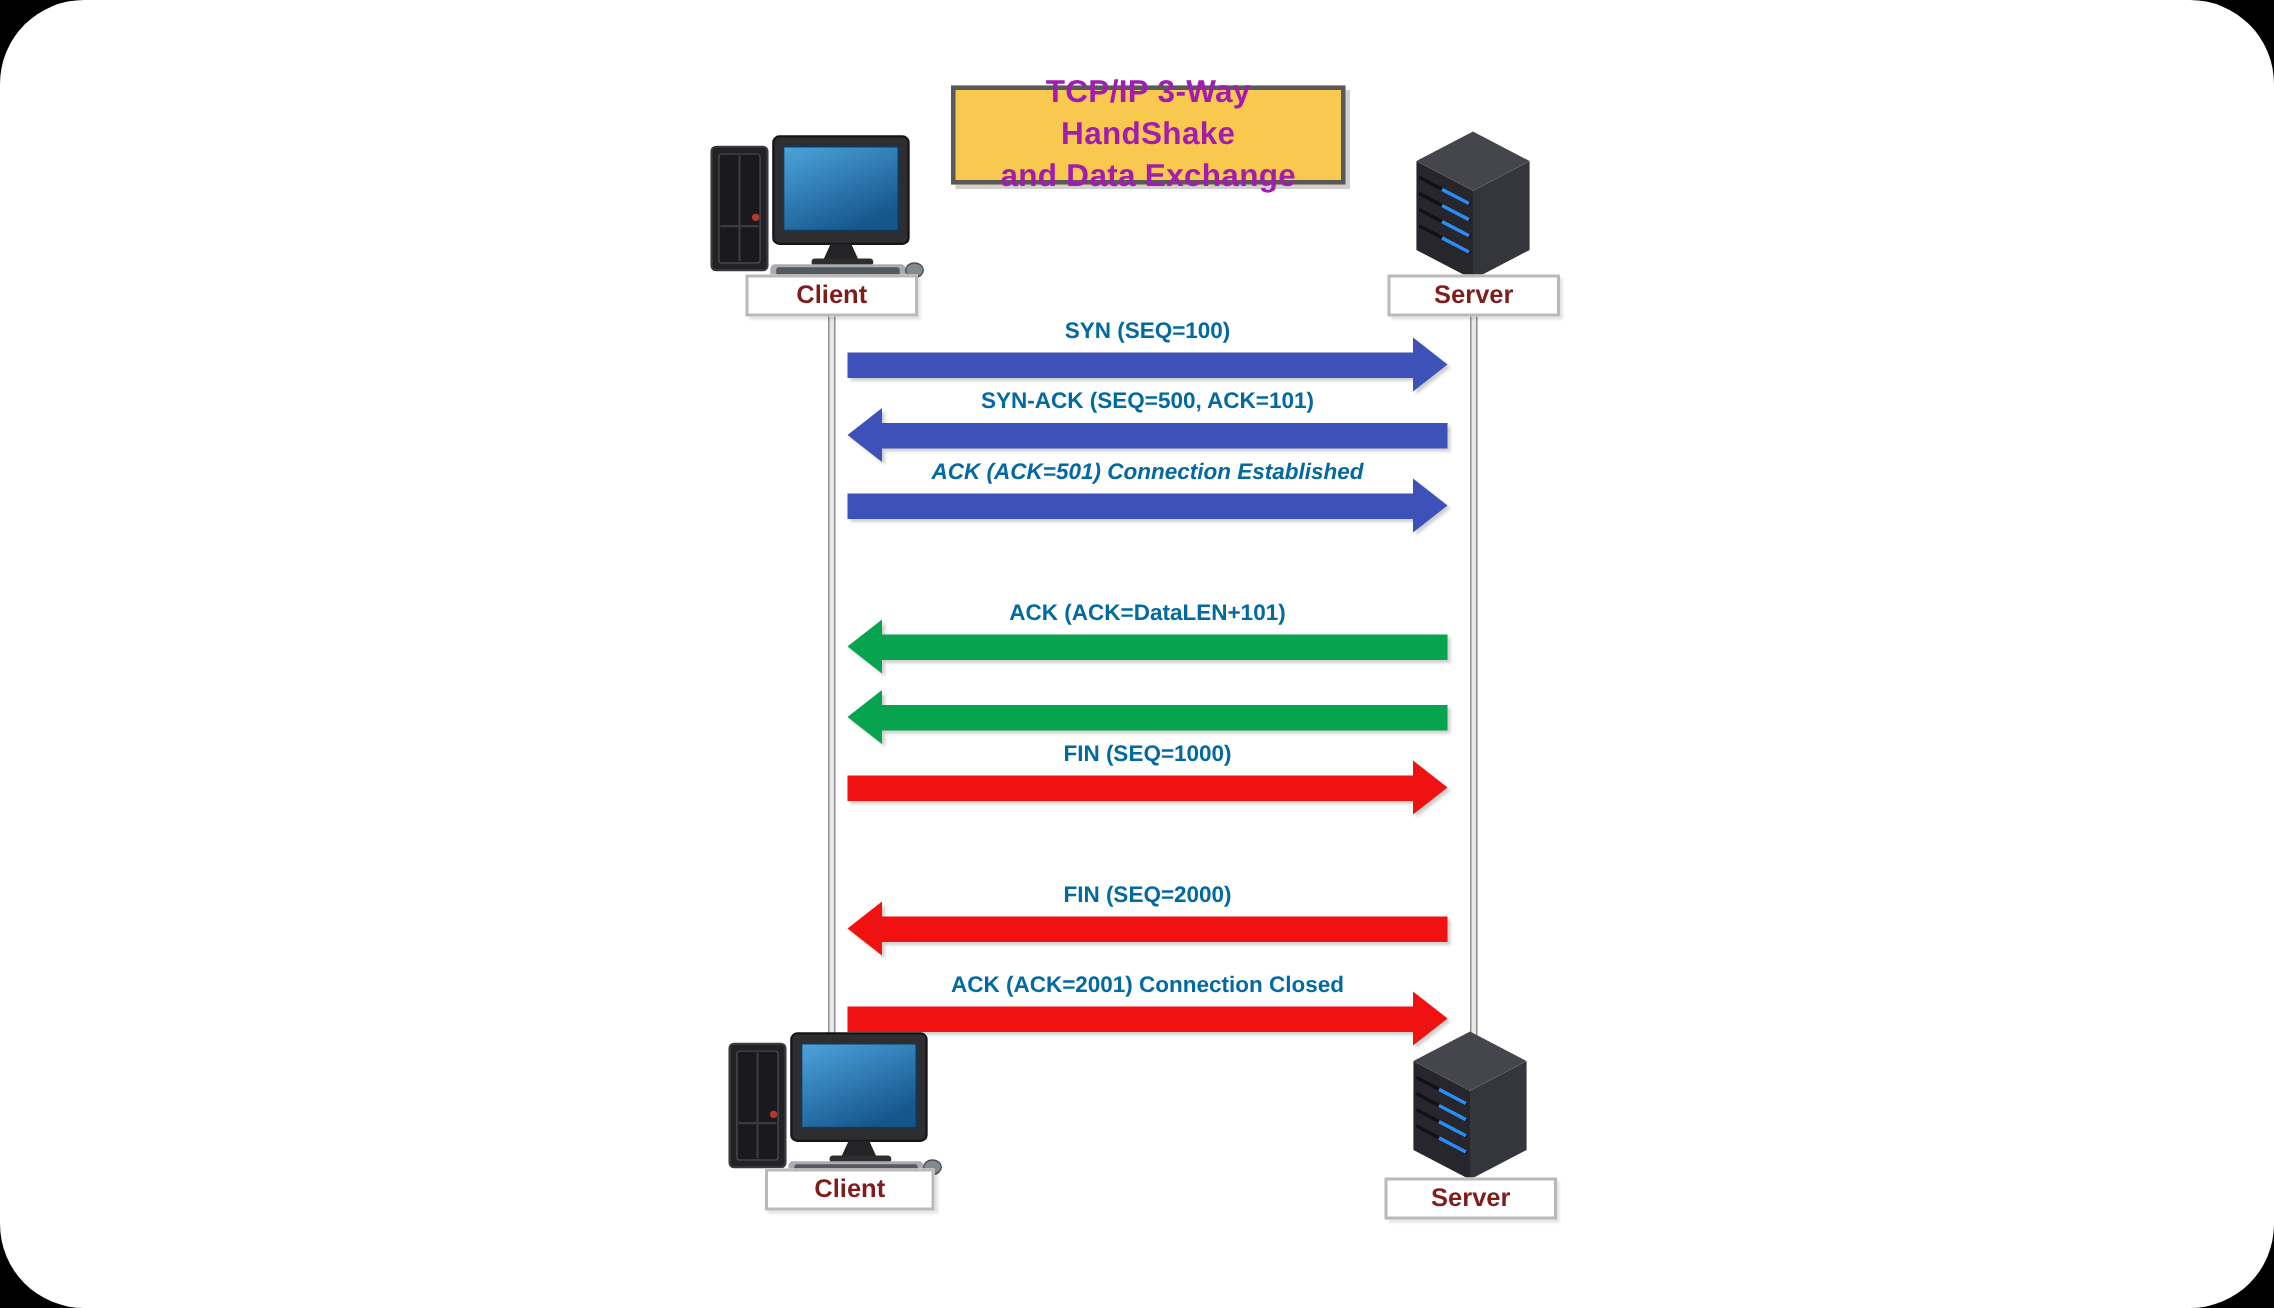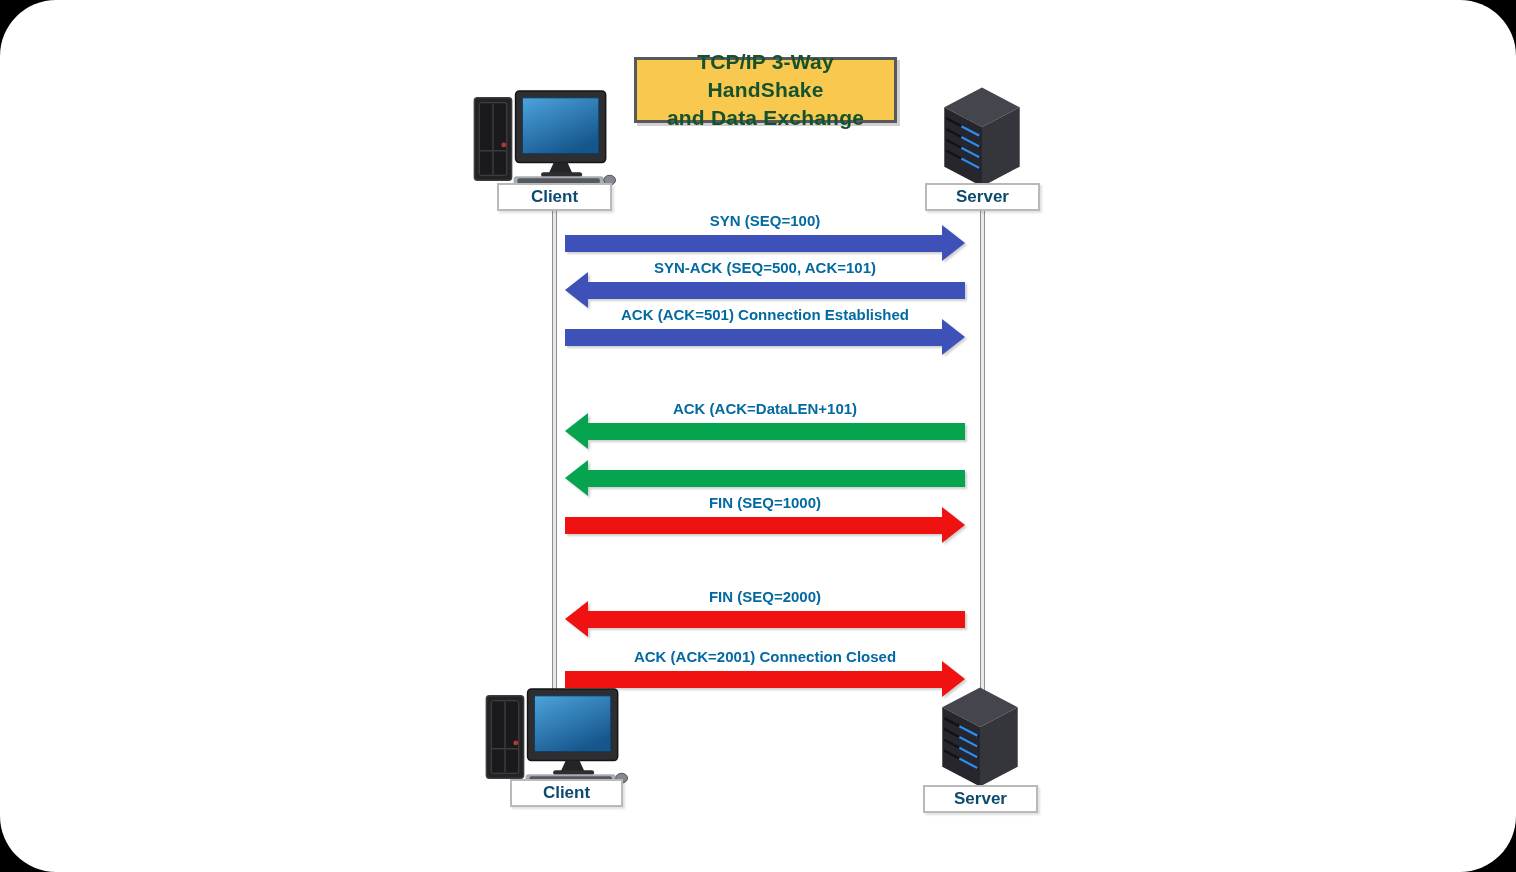--- a/index.html
+++ b/index.html
@@ -20,39 +20,39 @@
     position: absolute; left: 634px; top: 57px;
     width: 263px; height: 66px;
     background: var(--title-bg, #F9C84E);
     border: 3px solid var(--title-border, #58595B);
     box-shadow: 3px 3px 0 rgba(120,120,120,.35);
     display: flex; flex-direction: column;
     align-items: center; justify-content: center;
     text-align: center; z-index: 4;
   }
   .title-box div {
-    font-size: 21px; font-weight: 700; color: #14532d; line-height: 28px;
+    font-size: 21px; font-weight: 700; color: #a21caf; line-height: 28px;
     letter-spacing: .2px;
   }
   
   .lifeline {
     position: absolute; width: 5px; z-index: 1;
     border-left: 1.6px solid #8f8f8f;
     border-right: 1.6px solid #8f8f8f;
     background: #e8e8e8;
   }
   .lifeline.client { left: 552px; top: 208px; height: 492px; }
   .lifeline.server { left: 980px; top: 208px; height: 494px; }
   
   .label-box {
     position: absolute; height: 28px; z-index: 5;
     background: #fff; border: 2px solid #b9b9b9;
     box-shadow: 2px 2px 2px rgba(0,0,0,.12);
     display: flex; align-items: center; justify-content: center;
-    font-size: 17px; font-weight: 700; color: #0c4a6e;
+    font-size: 17px; font-weight: 700; color: #7f1d1d;
   }
   .label-box.client-top  { left: 497px; top: 183px; width: 115px; }
   .label-box.server-top  { left: 925px; top: 183px; width: 115px; }
   .label-box.client-bot  { left: 510px; top: 779px; width: 113px; }
   .label-box.server-bot  { left: 923px; top: 785px; width: 115px; }
   
   .icon-svg { position: absolute; z-index: 3; }
   .client-icon-top  { left: 468px; top: 90px;  width: 148px; height: 98px; }
   .client-icon-bot  { left: 480px; top: 688px; width: 148px; height: 98px; }
   .server-icon-top  { left: 936px; top: 84px;  width: 92px;  height: 106px; }
@@ -141,21 +141,21 @@
           <div class="head"></div>
         </div>
       </div>
       <div class="msg-row" style="top: 259px;">
         <div class="msg-label">SYN-ACK (SEQ=500, ACK=101)</div>
         <div class="arrow dir-left" style="--c: #3D51B8;">
           <div class="shaft"></div>
           <div class="head"></div>
         </div>
       </div>
-      <div class="msg-row" style="top: 306px;">
+      <div class="msg-row" style="top: 306px; font-style: italic;">
         <div class="msg-label">ACK (ACK=501) Connection Established</div>
         <div class="arrow dir-right" style="--c: #3D51B8;">
           <div class="shaft"></div>
           <div class="head"></div>
         </div>
       </div>
       <div class="msg-row" style="top: 400px;">
         <div class="msg-label">ACK (ACK=DataLEN+101)</div>
         <div class="arrow dir-left" style="--c: #06A44E;">
           <div class="shaft"></div>

